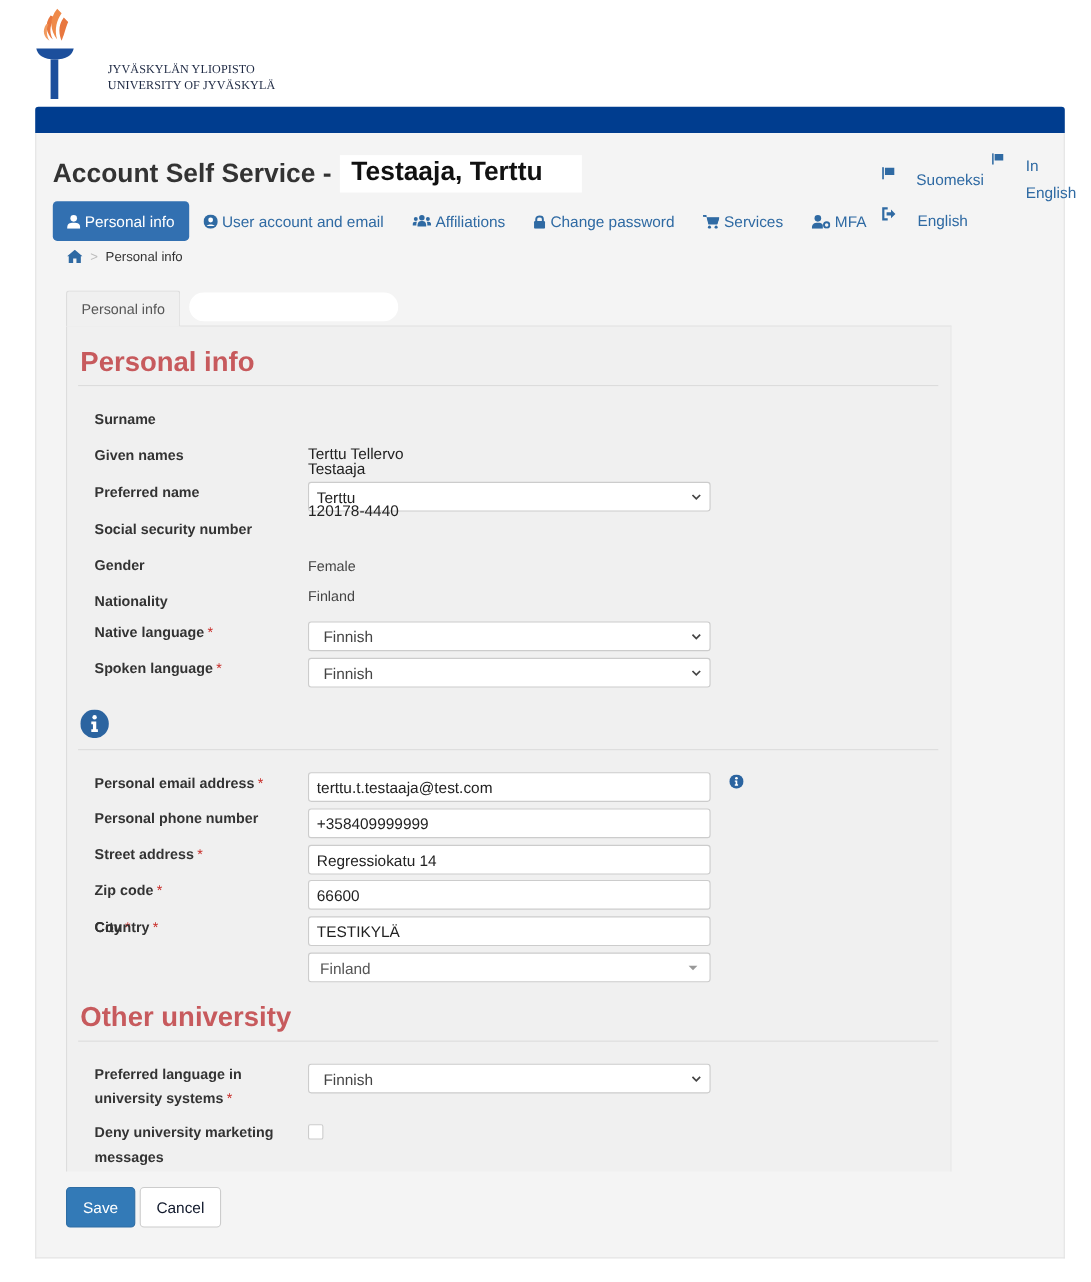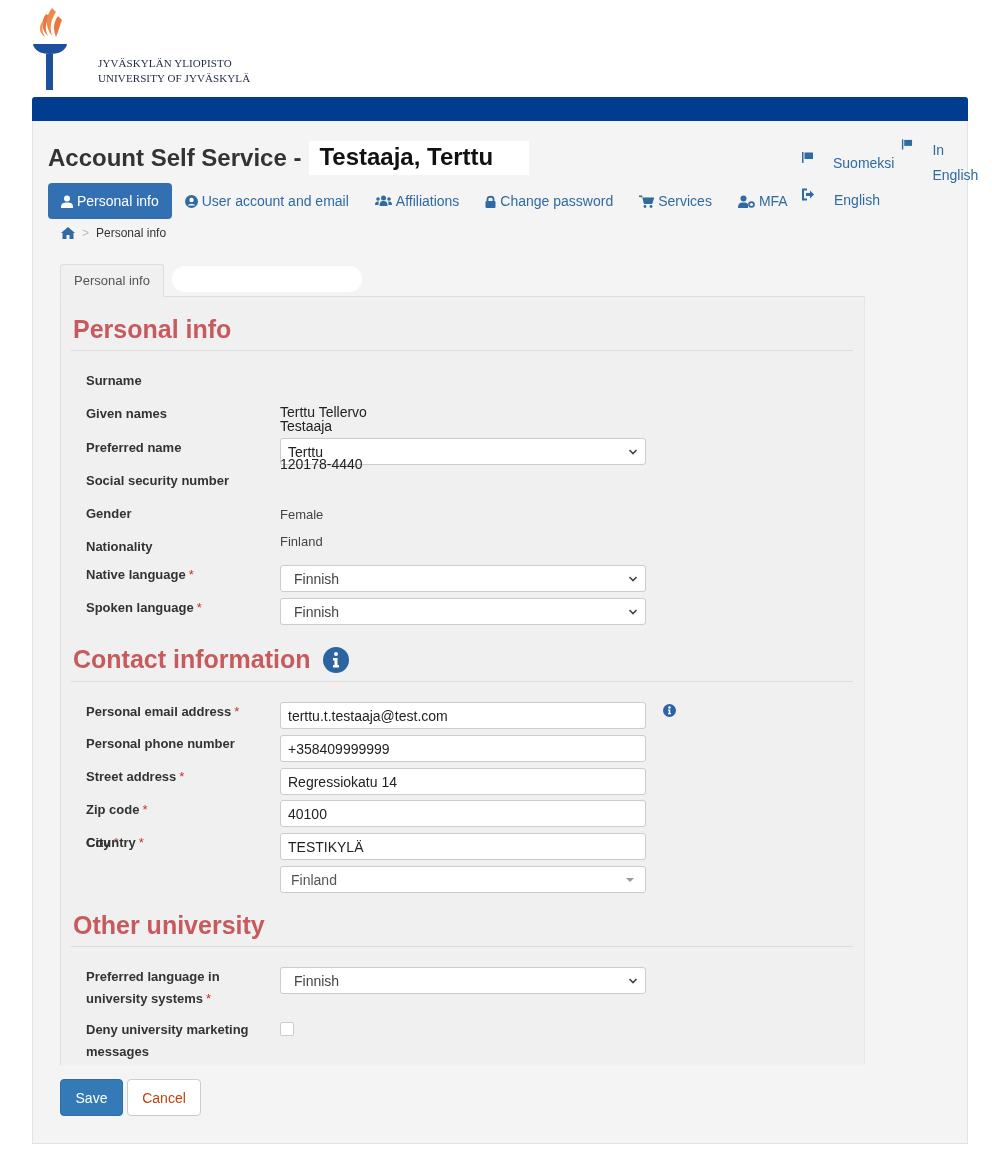--- a/index.html
+++ b/index.html
@@ -49,21 +49,21 @@
   .field .chev { width: 10px; height: 10px; }
   .field.s2 { color: #555; padding-left: 10px; }
   .field.s2 .caret { width: 0; height: 0; border-left: 4px solid transparent; border-right: 4px solid transparent; border-top: 4px solid #999; margin-right: 4px; }
 
   .info-ico { position: absolute; }
 
   .checkbox { position: absolute; left: 280px; top: 1022px; width: 14px; height: 14px; background: #fff; border: 1px solid #ccc; border-radius: 2px; }
 
   .btn { position: absolute; top: 1079px; height: 37px; border-radius: 4px; font-size: 14px; display: flex; align-items: center; justify-content: center; cursor: pointer; }
   .btn-save { left: 60px; width: 63px; background: #337ab7; color: #fff; border: 1px solid #2e6da4; }
-  .btn-cancel { left: 127px; width: 74px; background: #fff; color: #c2410c; border: 1px solid #ccc; }
+  .btn-cancel { left: 127px; width: 74px; background: #fff; color: #0f172a; border: 1px solid #ccc; }
 </style>
 </head>
 <body>
 
 <div class="logo">
   <svg width="40" height="86" viewBox="0 0 40 86" style="position:absolute;left:0;top:0;">
     <path d="M14 8 C8 16 10 24 16 30 C12 22 14 16 18 10 Z" fill="#e8773f"></path>
     <path d="M20 2 C12 12 14 22 20 30 C17 20 20 12 24 6 Z" fill="#ef8a4a"></path>
     <path d="M26 10 C20 18 22 26 24 31 C27 24 28 18 30 14 Z" fill="#e8773f"></path>
     <path d="M10 16 C6 22 8 28 13 31 C10 26 10 20 12 16 Z" fill="#f19a5e"></path>
@@ -224,21 +224,20 @@
   <span>Spoken language</span><span class="req">*</span>
 </div>
 <div class="field select padded" style="top:598px;">
   <span>Finnish</span>
   <svg class="chev" viewBox="0 0 10 10">
       <path d="M1.5 3 L5 6.5 L8.5 3" stroke="#444" stroke-width="1.6" fill="none"></path>
     </svg>
 </div>
 
 <div class="section-h" style="top:645px;">
-  <span>Contact information</span>
   <svg width="26" height="26" viewBox="0 0 26 26">
       <circle cx="13" cy="13" r="13" fill="#2b64a0"></circle>
       <circle cx="13" cy="7" r="2" fill="#fff"></circle>
       <path d="M10 11 H14.5 V18 H16 V20.5 H10 V18 H11.5 V13.5 H10 Z" fill="#fff"></path>
     </svg>
 </div>
 <div class="section-rule" style="top:681px;"></div>
 
 <div class="lbl" style="top:701px;">
   <span>Personal email address</span><span class="req">*</span>
@@ -254,21 +253,21 @@
 <div class="field" style="top:735px;">+358409999999</div>
 
 <div class="lbl" style="top:766px;">
   <span>Street address</span><span class="req">*</span>
 </div>
 <div class="field" style="top:768px;">Regressiokatu 14</div>
 
 <div class="lbl" style="top:799px;">
   <span>Zip code</span><span class="req">*</span>
 </div>
-<div class="field" style="top:800px;">40100</div>
+<div class="field" style="top:800px;">66600</div>
 
 <div class="lbl" style="top:832px;">
   <span>City</span><span class="req">*</span>
 </div>
 <div class="field" style="top:833px;">TESTIKYLÄ</div>
 
 <div class="lbl" style="top:832px;">
   <span>Country</span><span class="req">*</span>
 </div>
 <div class="field select s2" style="top:866px;">

